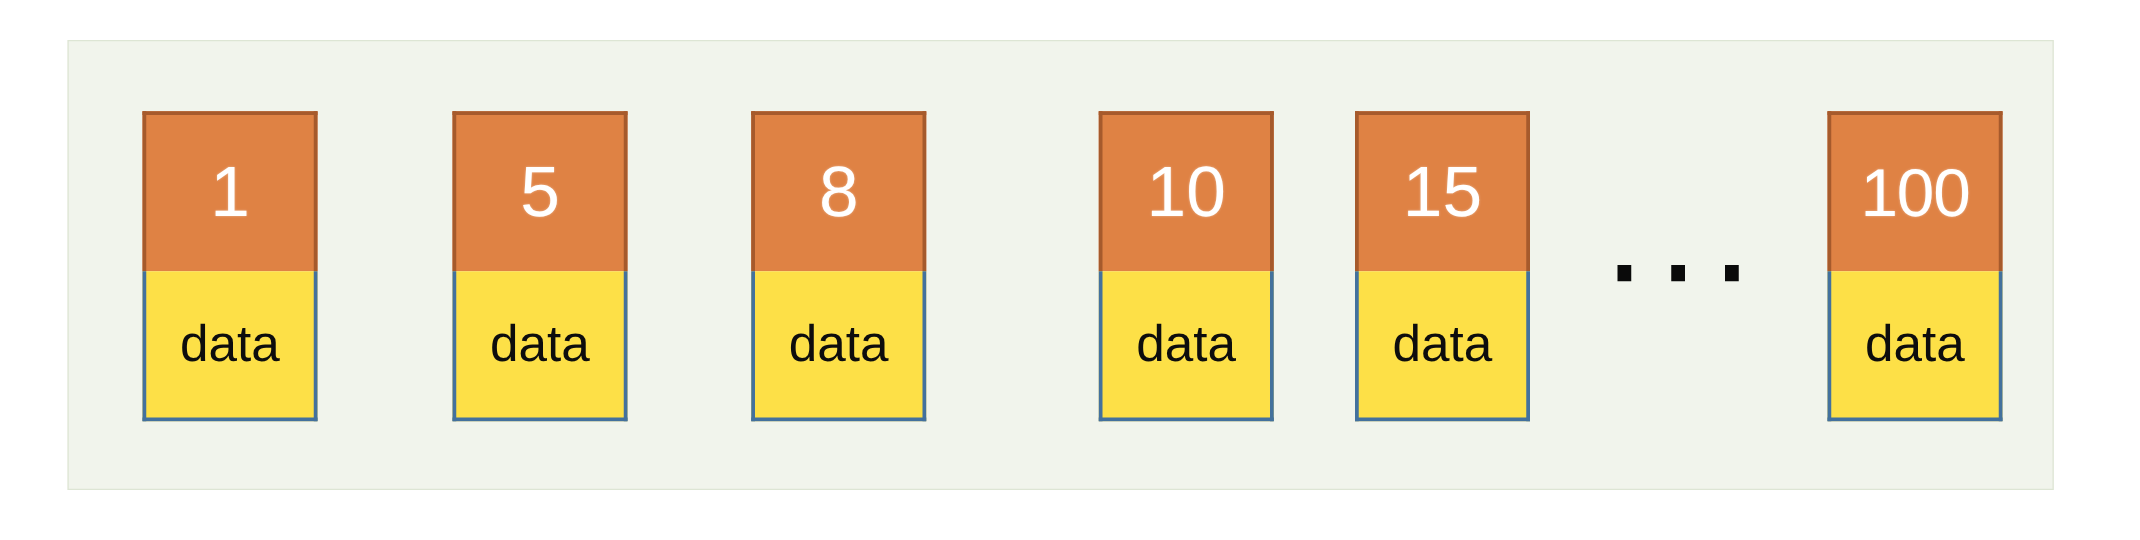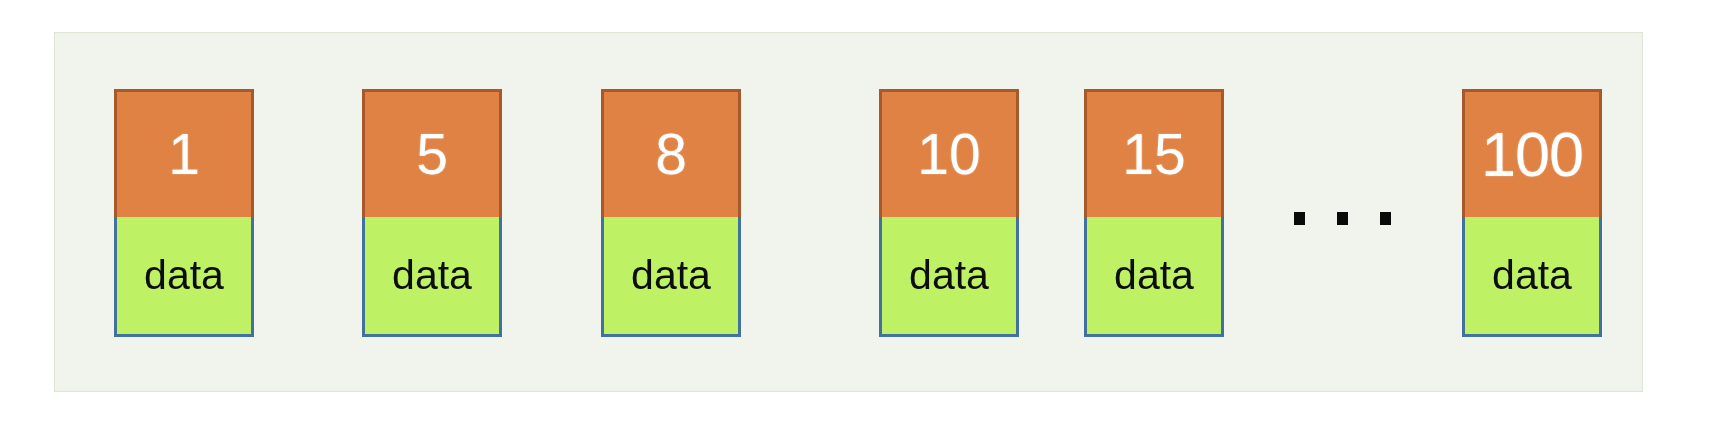--- a/index.html
+++ b/index.html
@@ -64,35 +64,35 @@
     text-shadow: 0 0 2px rgba(255,255,255,0.45);
   }
 
   .node-value {
     position: absolute;
     left: 0;
     top: 128px;
     width: 140px;
     height: 120px;
     box-sizing: border-box;
-    background: #bef264;
+    background: #fde047;
     border: 3px solid #43719d;
     border-top: none;
     display: flex;
     align-items: center;
     justify-content: center;
     color: #0d0d0d;
     font-size: 41px;
     line-height: 1;
     font-family: "Liberation Sans", sans-serif;
   }
 
   
   .node-key.wide {
-    font-size: 63px;
+    font-size: 54px;
     letter-spacing: -1px;
   }
 
   
   #ellipsis {
     position: absolute;
     top: 179px;          
     left: 1239px;        
     display: flex;
     gap: 32px;

